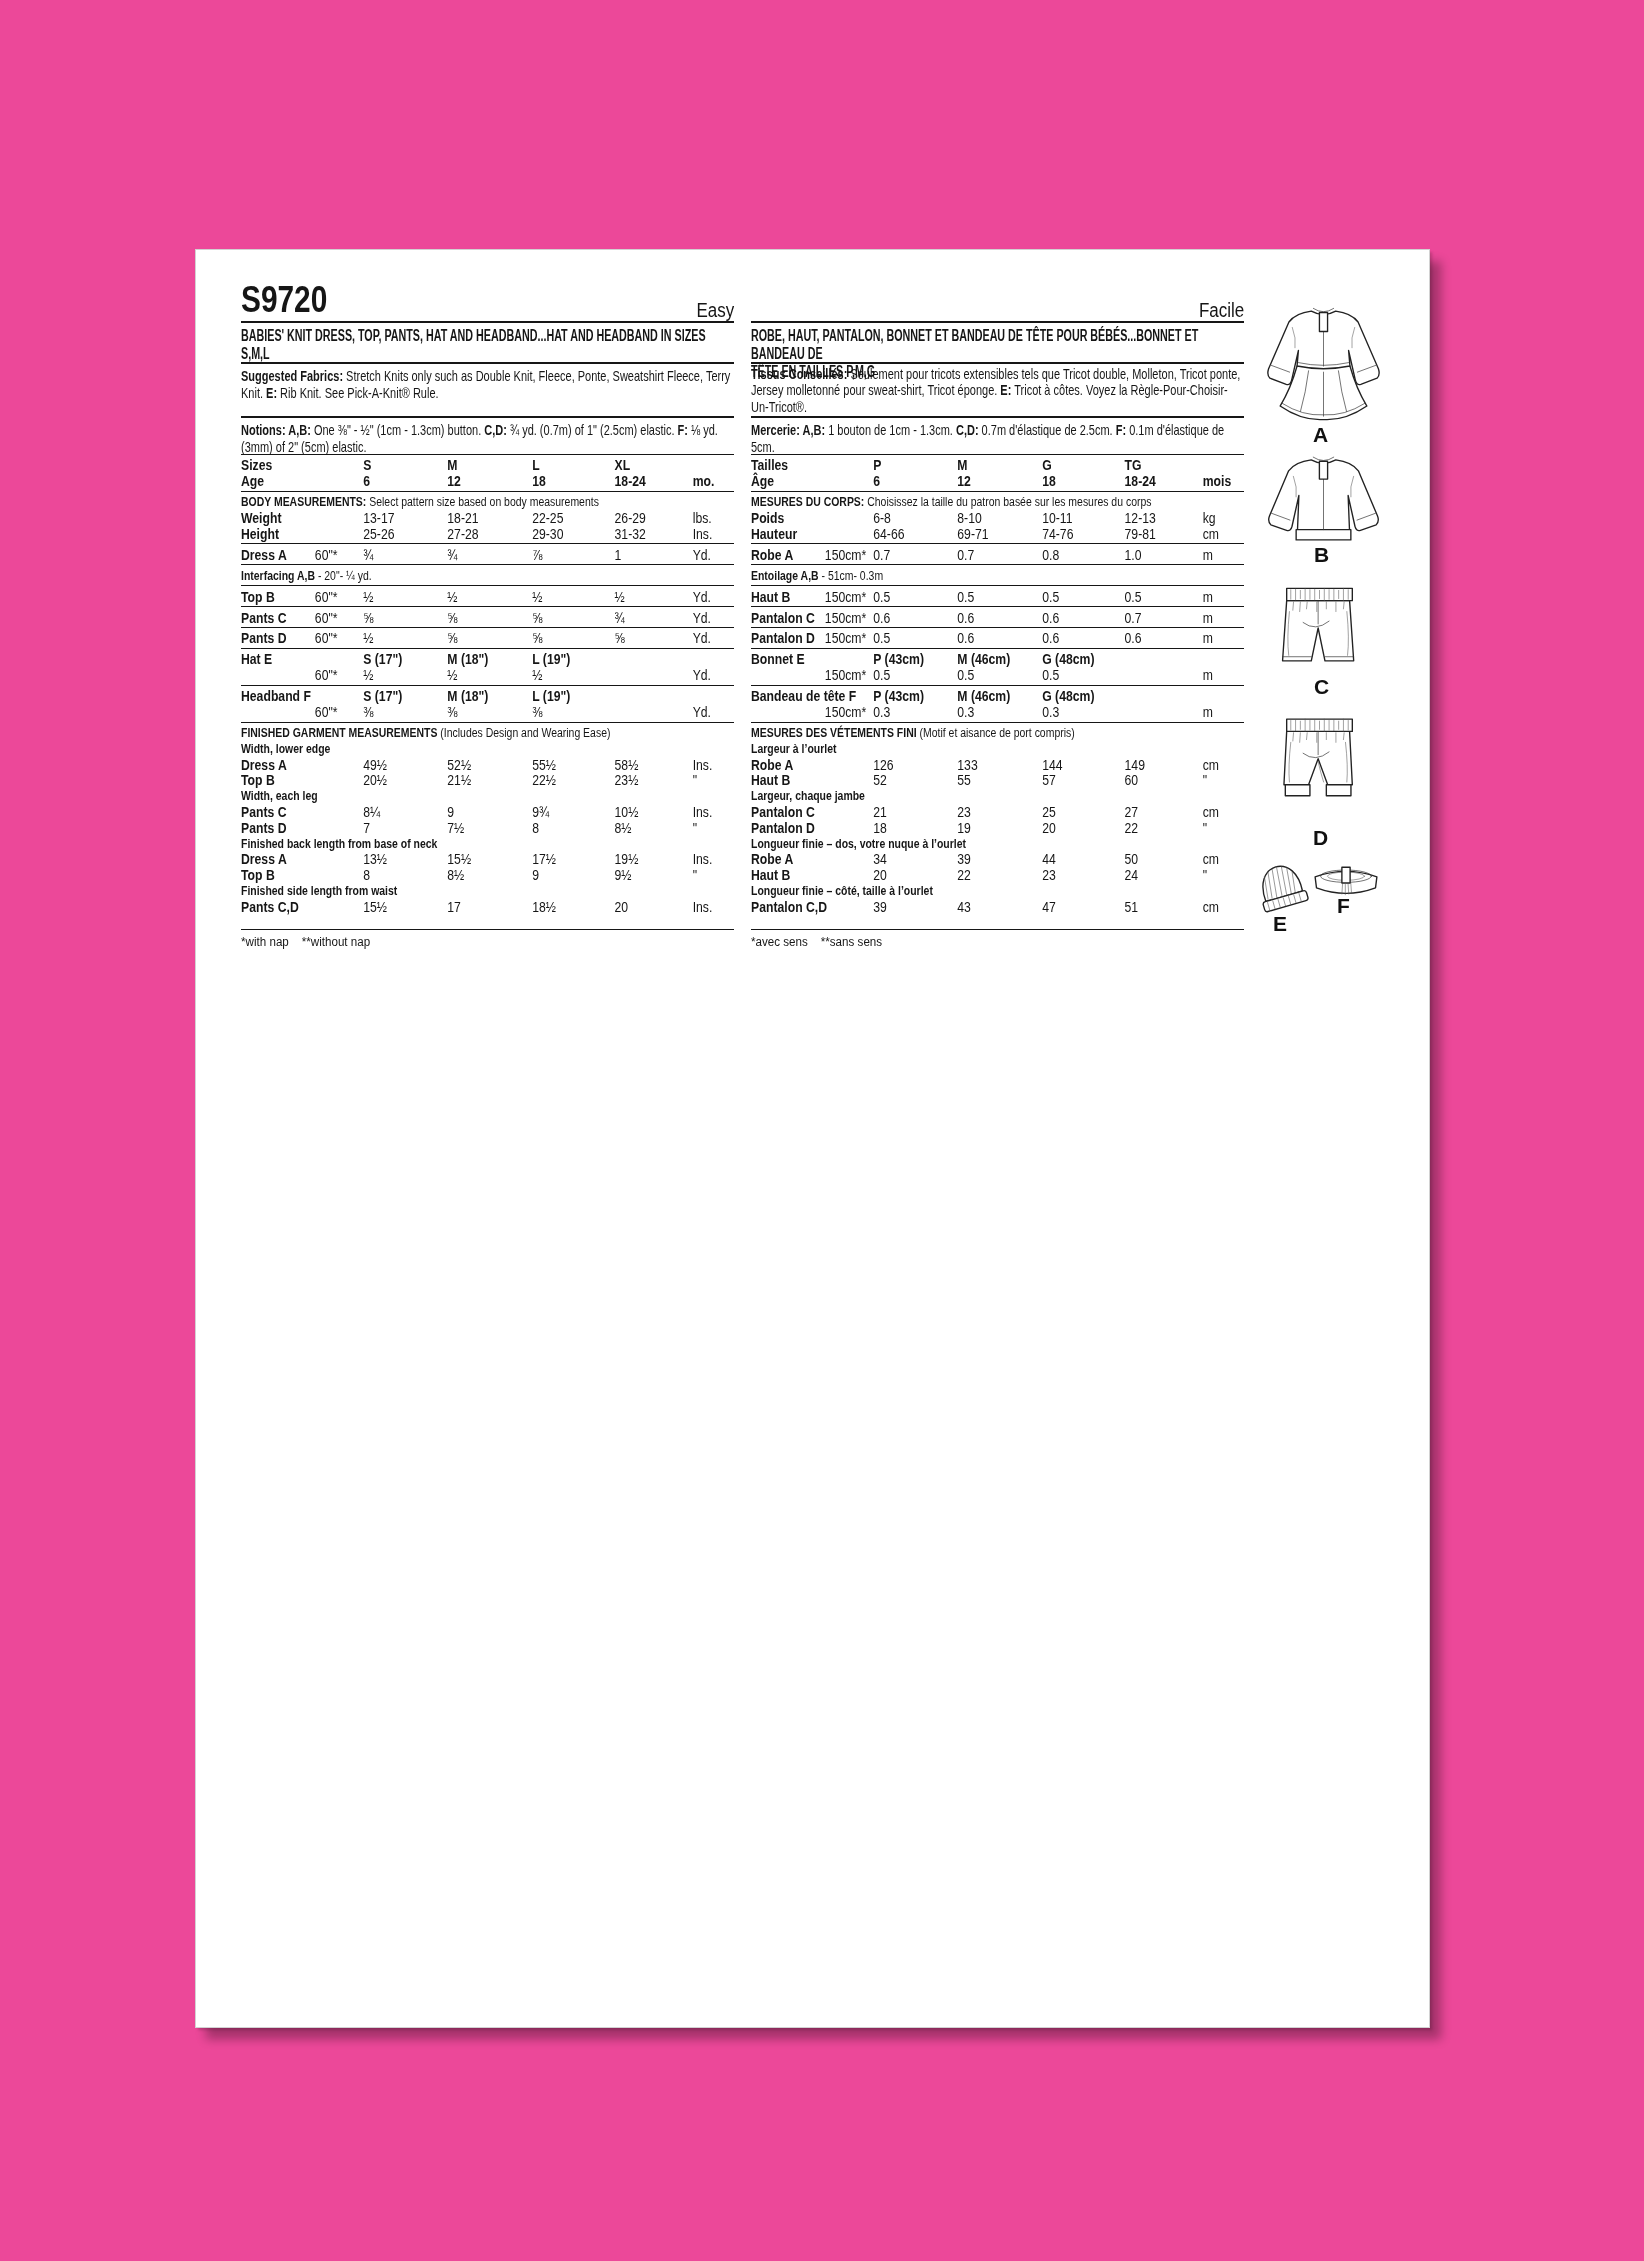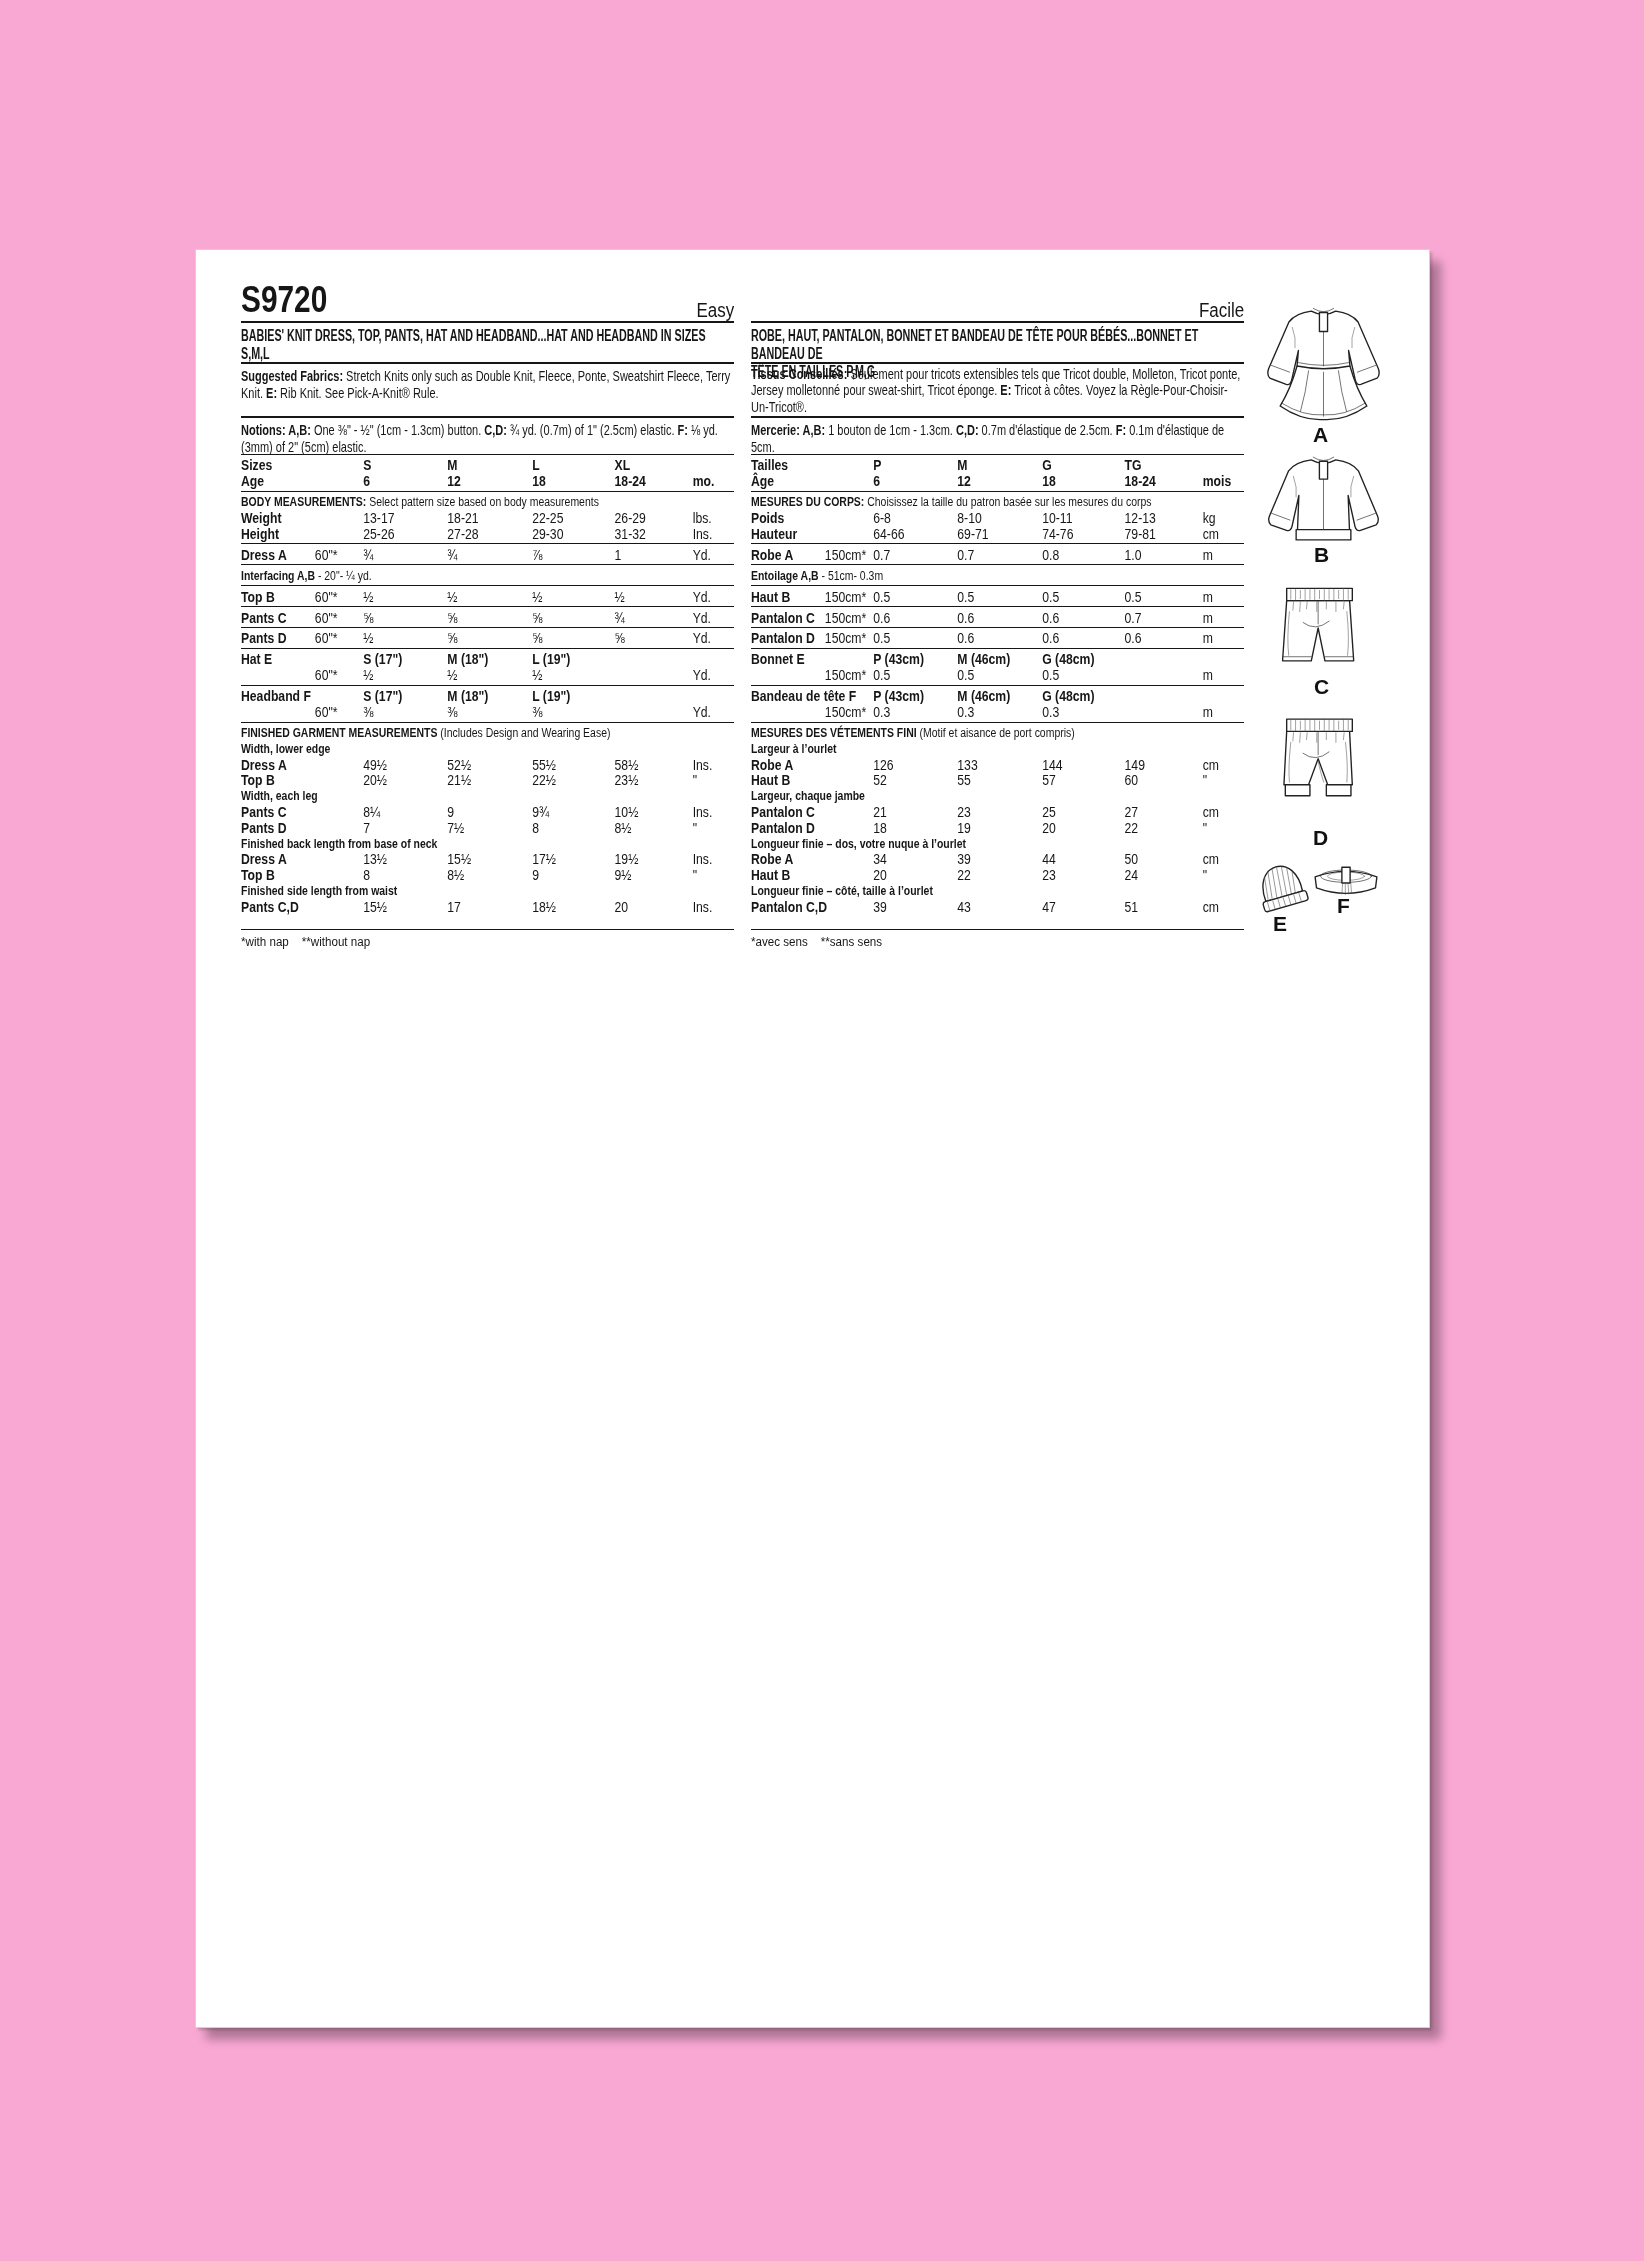--- a/index.html
+++ b/index.html
@@ -1,16 +1,16 @@
 <!DOCTYPE html>
 <html style="font-size:11px"><head>
 <meta charset="utf-8">
 <style>
   html,body{margin:0;padding:0;background:#ffffff;}
-  #canvas{position:relative;width:1645px;height:2261px;background:#f9a8d4;overflow:hidden;
+  #canvas{position:relative;width:1645px;height:2261px;background:#ec4899;overflow:hidden;
           font-family:"Liberation Sans","DejaVu Sans",sans-serif;color:#161616;}
   #sheet{position:absolute;left:195px;top:249px;width:1233px;height:1777px;background:#ffffff;
          border:0.7px solid #d2d2d2;box-shadow:11px 12.3px 9.6px rgba(0,0,0,0.30), 2.7px 3.4px 2.7px rgba(0,0,0,0.18);}
   .col{position:absolute;top:0;width:581px;transform:scaleX(0.849);transform-origin:left top;}
   #col-en{left:45px;}
   #col-fr{left:555px;}
   .pat-num{position:absolute;top:29px;left:0;font-size:37px;font-weight:bold;letter-spacing:0px;
            transform:scaleX(0.95);transform-origin:left top;white-space:nowrap;}
   .level{position:absolute;top:49px;right:0;font-size:20px;font-weight:normal;}
   .rule{position:absolute;left:0;right:0;border-top:2.1px solid #161616;}

